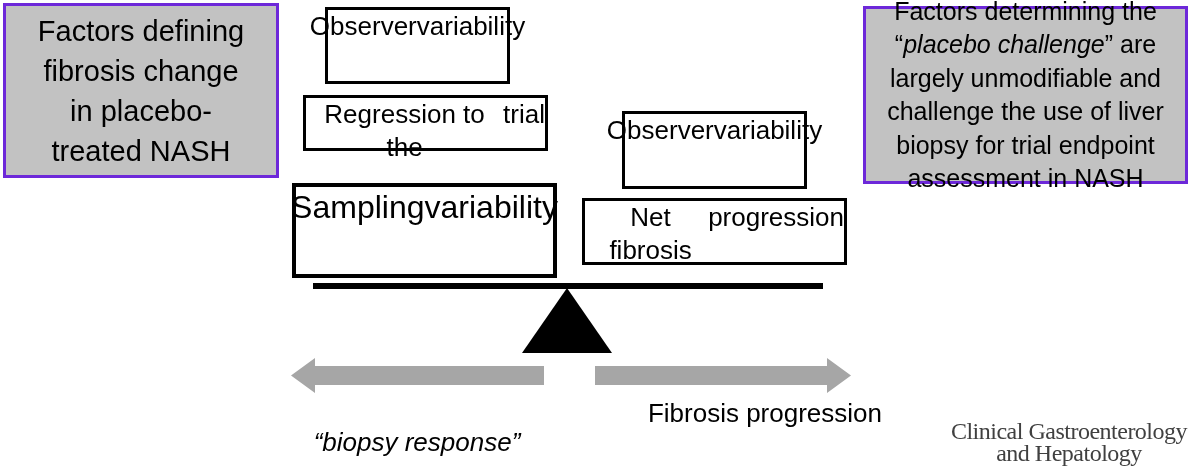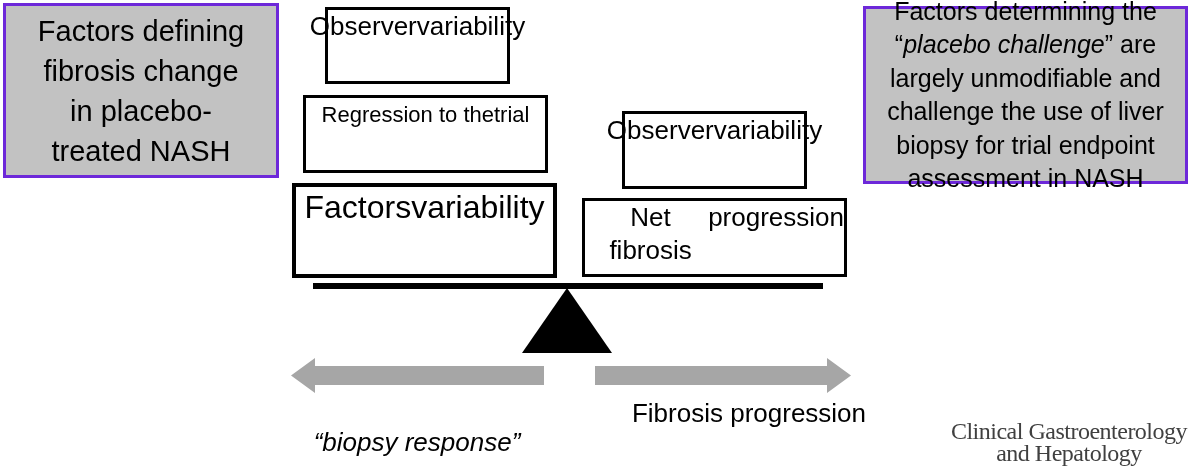--- a/index.html
+++ b/index.html
@@ -34,24 +34,24 @@
   }
   .left-note {
     left: 3px; top: 3px; width: 276px; height: 175px;
     font-size: 29px; line-height: 40px;
   }
   .right-note {
     left: 863px; top: 6px; width: 325px; height: 178px;
     font-size: 25px; line-height: 33.5px;
   }
   .box-observer-left  { left: 325px; top: 7px;   width: 185px; height: 77px; font-size: 26px; line-height: 33px; }
-  .box-regression     { left: 303px; top: 95px;  width: 245px; height: 78px; font-size: 22px; line-height: 33px; }
+  .box-regression     { left: 303px; top: 95px;  width: 245px; height: 56px; font-size: 26px; line-height: 33px; }
   .box-sampling       { left: 292px; top: 183px; width: 265px; height: 95px; font-size: 32px; line-height: 40px; border-width: 4px; }
   .box-observer-right { left: 622px; top: 111px; width: 185px; height: 78px; font-size: 26px; line-height: 33px; }
-  .box-net            { left: 582px; top: 198px; width: 265px; height: 79px; font-size: 26px; line-height: 33px; padding-left: 8px; }
+  .box-net            { left: 582px; top: 198px; width: 265px; height: 67px; font-size: 26px; line-height: 33px; padding-left: 8px; }
   .beam {
     position: absolute;
     left: 313px; top: 283px; width: 510px; height: 6px;
     background: #000000;
   }
   .fulcrum {
     position: absolute;
     left: 522px; top: 288px;
     width: 0; height: 0;
     border-left: 45px solid transparent;
@@ -63,21 +63,21 @@
   .arrow-right-svg { left: 595px; top: 357px; }
   .dir-label {
     position: absolute;
     width: 310px;
     text-align: center;
     font-size: 26px;
     line-height: 29px;
   }
   .dir-label-left     { left: 262px; top: 399px; }
   .dir-sublabel-left  { left: 262px; top: 428px; font-style: italic; }
-  .dir-label-right    { left: 594px; top: 399px; }
+  .dir-label-right    { left: 572px; top: 399px; text-align: right; }
   .italic { font-style: italic; }
   .journal {
     position: absolute;
     left: 940px; top: 420px; width: 258px;
     text-align: center;
     font-family: "Liberation Serif", serif;
     font-size: 24px;
     line-height: 22px;
     letter-spacing: -0.5px;
     color: #404040;
@@ -108,21 +108,21 @@
 
   <div class="white-box box-observer-left">
     <div>Observer</div>
     <div>variability</div>
   </div>
   <div class="white-box box-regression">
     <div>Regression to the</div>
     <div>trial</div>
   </div>
   <div class="white-box box-sampling">
-    <div>Factors</div>
+    <div>Sampling</div>
     <div>variability</div>
   </div>
 
   <div class="white-box box-observer-right">
     <div>Observer</div>
     <div>variability</div>
   </div>
   <div class="white-box box-net">
     <div>Net fibrosis</div>
     <div>progression</div>

